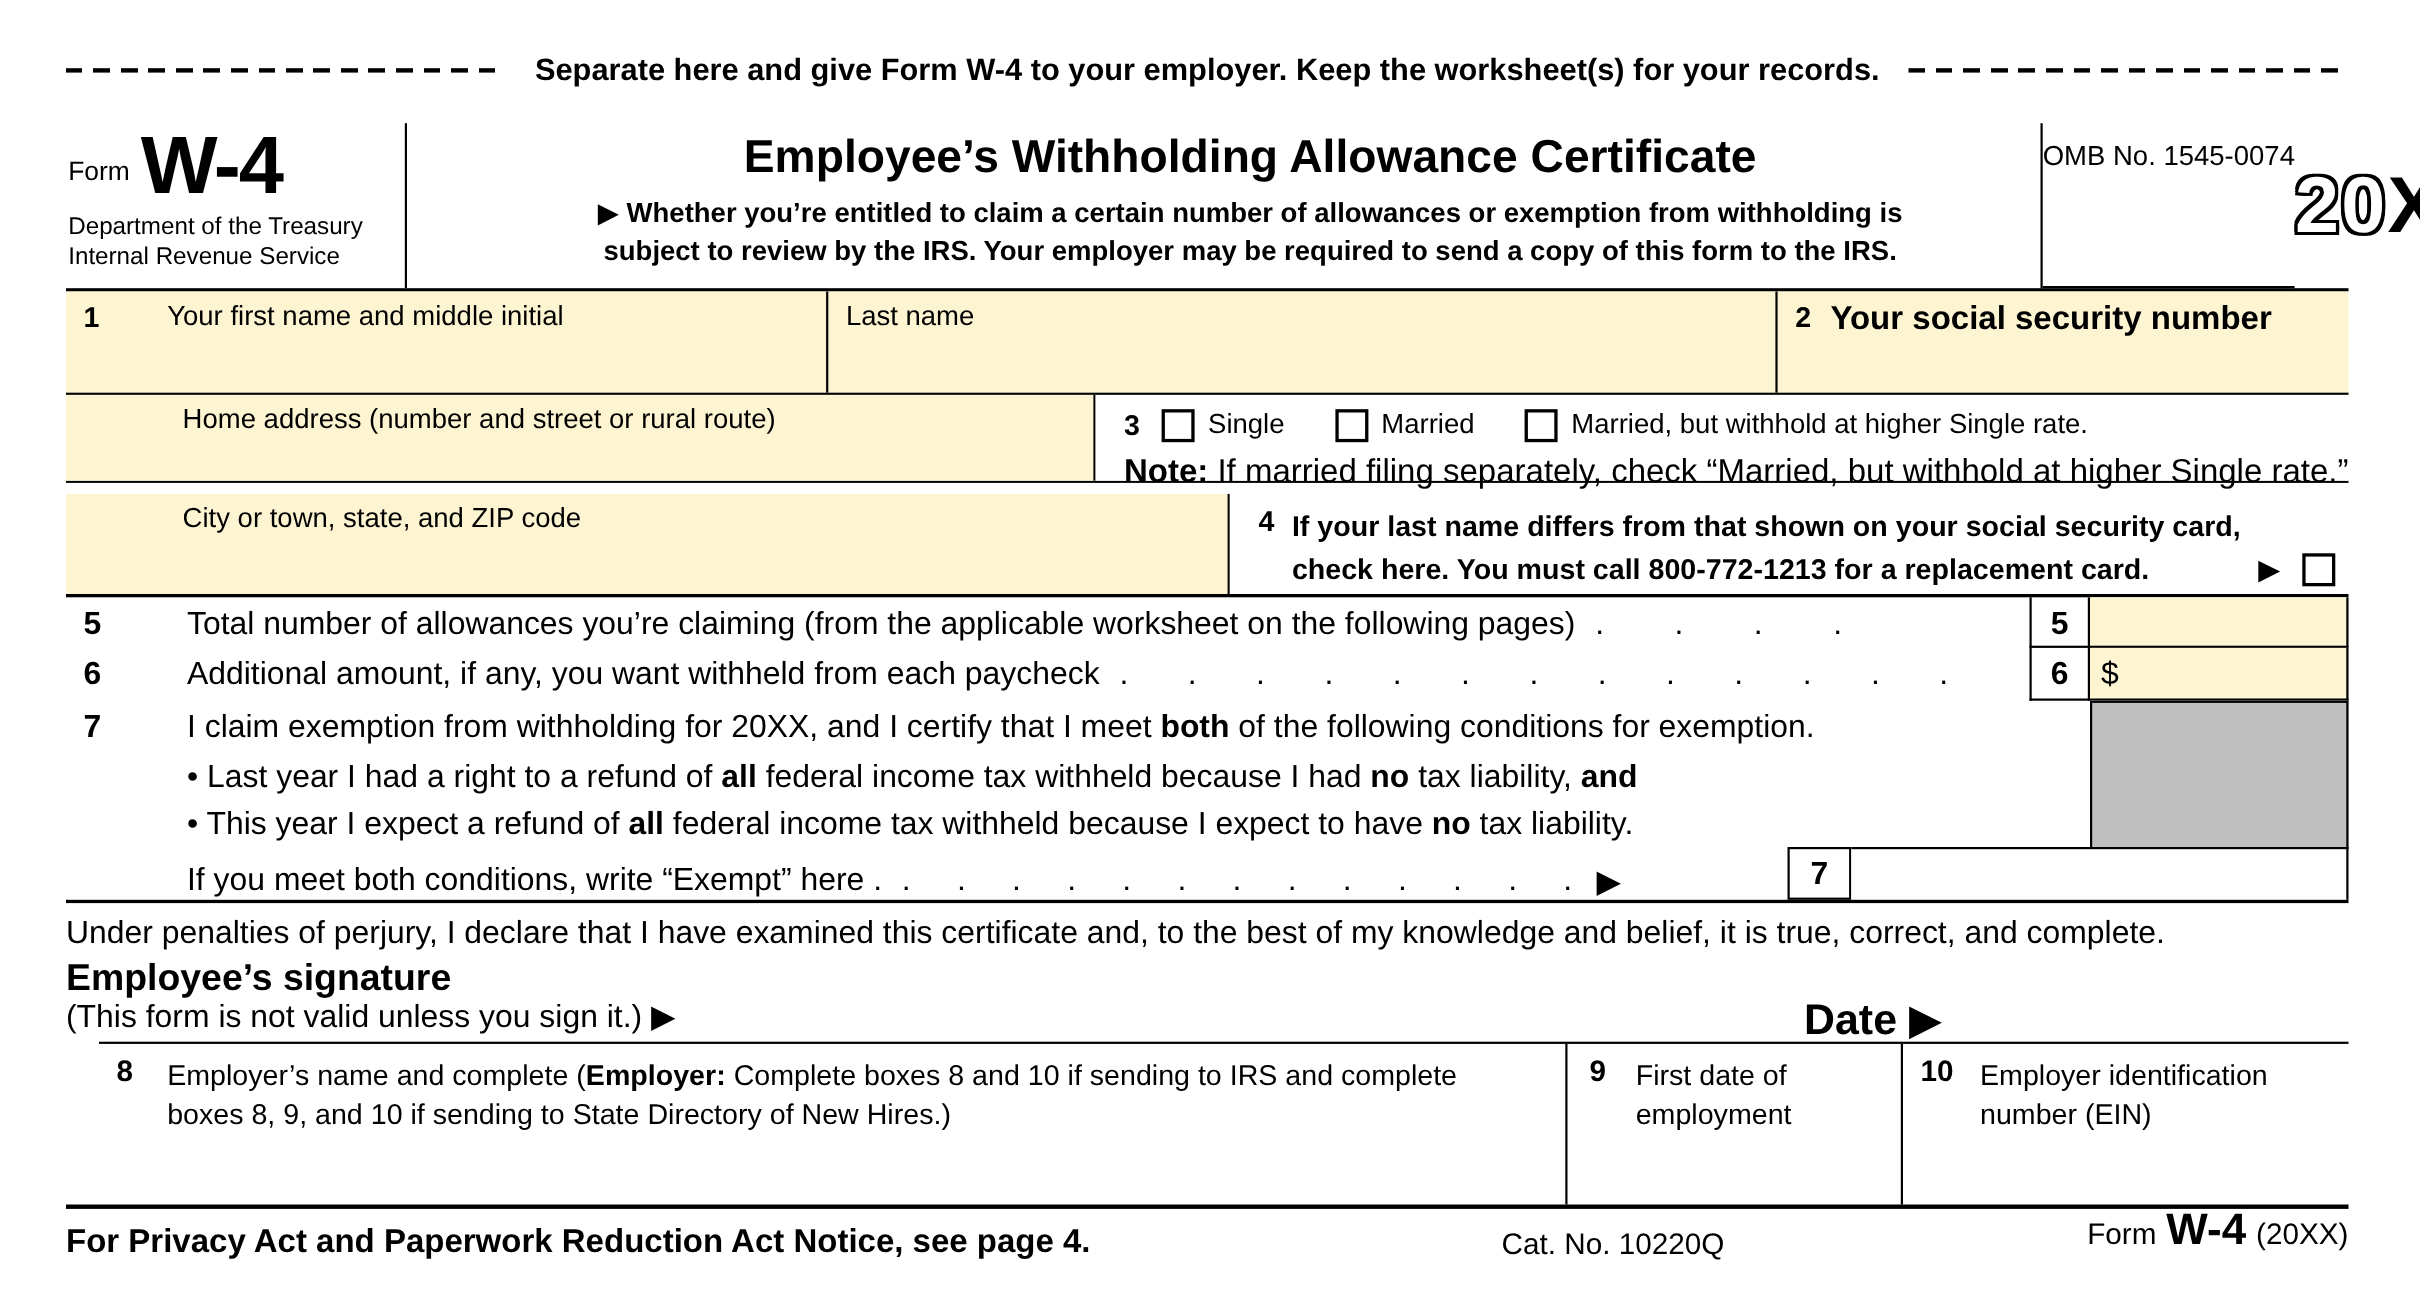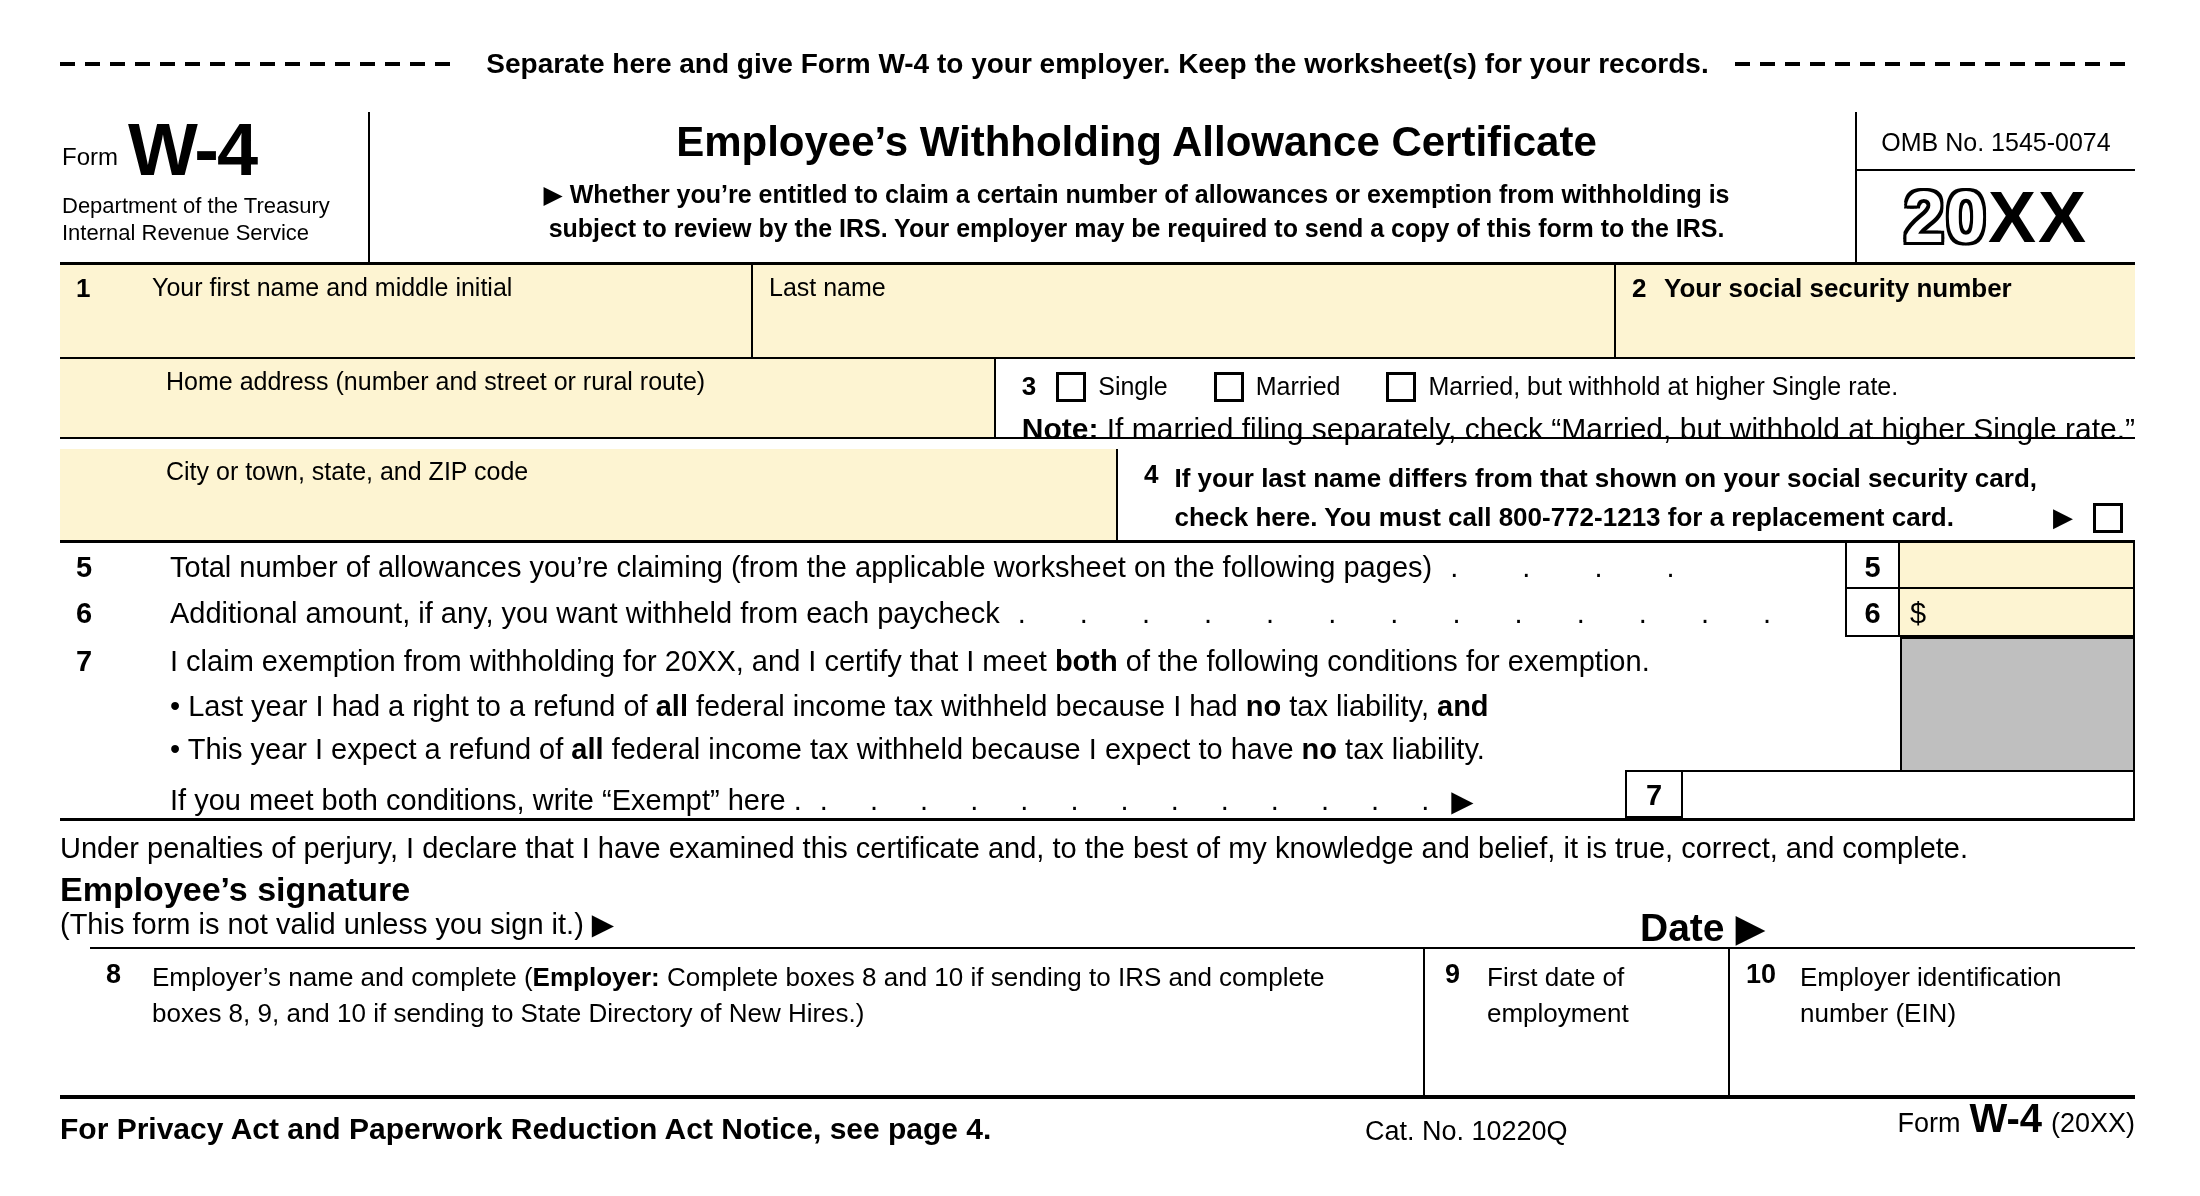--- a/index.html
+++ b/index.html
@@ -19,41 +19,41 @@
   
   .header { left:60px; top:112px; width:2075px; height:153px; display:flex; border-bottom:3px solid #000; }
   .hdr-left { width:310px; border-right:2px solid #000; padding:8px 0 0 2px; }
   .form-row { display:flex; align-items:flex-end; }
   .form-word { font-size:24px; padding-bottom:10px; }
   .form-number { font-size:74px; font-weight:bold; line-height:0.82; letter-spacing:-2px; margin-left:10px; }
   .agency-block { font-size:22px; line-height:1.22; margin-top:12px; }
   .hdr-center { flex:1; text-align:center; padding-top:6px;margin-left:48px; }
   .form-title { font-size:42px; font-weight:bold; letter-spacing:0px; }
   .form-subtitle { font-size:25px; font-weight:bold; margin-top:12px; line-height:1.35; }
-  .hdr-right { width:280px; border-left:2px solid #000; display:flex; flex-direction:column;justify-content:space-between; }
+  .hdr-right { width:280px; border-left:2px solid #000; display:flex; flex-direction:row;justify-content:space-between; }
   .omb { font-size:25px; text-align:center; padding:16px 0 12px; border-bottom:2px solid #000; white-space:nowrap; }
   .year { flex:1; display:flex; align-items:center; justify-content:center;
           font-size:72px; font-weight:bold; letter-spacing:2px; }
   .y-outline { color:#fff;
     text-shadow:-3px -3px 0 #000,3px -3px 0 #000,-3px 3px 0 #000,3px 3px 0 #000,
                 -3px 0 0 #000,3px 0 0 #000,0 -3px 0 #000,0 3px 0 #000; }
 
   
   .yellow { background:#fdf4d2; }
   .fnum { font-weight:bold; font-size:26px; }
   .flabel { font-size:25px; }
 
   .row1 { left:60px; top:265px; width:2075px; height:94px; display:flex; border-bottom:2px solid #000; }
   .row1 > div { padding-top:8px; }
   .c-first { width:693px; border-right:2px solid #000; display:flex; }
   .c-first .fnum { width:92px; padding-left:16px; }
   .c-last { width:863px; border-right:2px solid #000; padding-left:16px; }
   .c-ssn { flex:1; display:flex; }
   .c-ssn .fnum { width:48px; padding-left:16px; }
-  .c-ssn .flabel { font-weight:bold; font-size:26px; }
+  .c-ssn .flabel { font-weight:bold; font-size:30px; }
 
   .row2 { left:60px; top:359px; width:2075px; height:80px; display:flex; border-bottom:2px solid #000; }
   .addr-cell { width:1058px; border-right:2px solid #000; padding:8px 0 0 106px; font-size:25px; }
   .check-area { flex:1; padding-left:26px; background:#fff; }
   .opt-row { display:flex; align-items:center; margin-top:12px; font-size:25px; white-space:nowrap; }
   .opt-row .fnum { margin-right:20px; }
   .checkbox { width:30px; height:30px; border:3px solid #000; background:#fff; flex:none; }
   .cb-label { margin-left:12px; }
   .cb-gap { margin-right:46px; }
   .note-row { margin-top:10px; font-size:30px; white-space:nowrap; }

